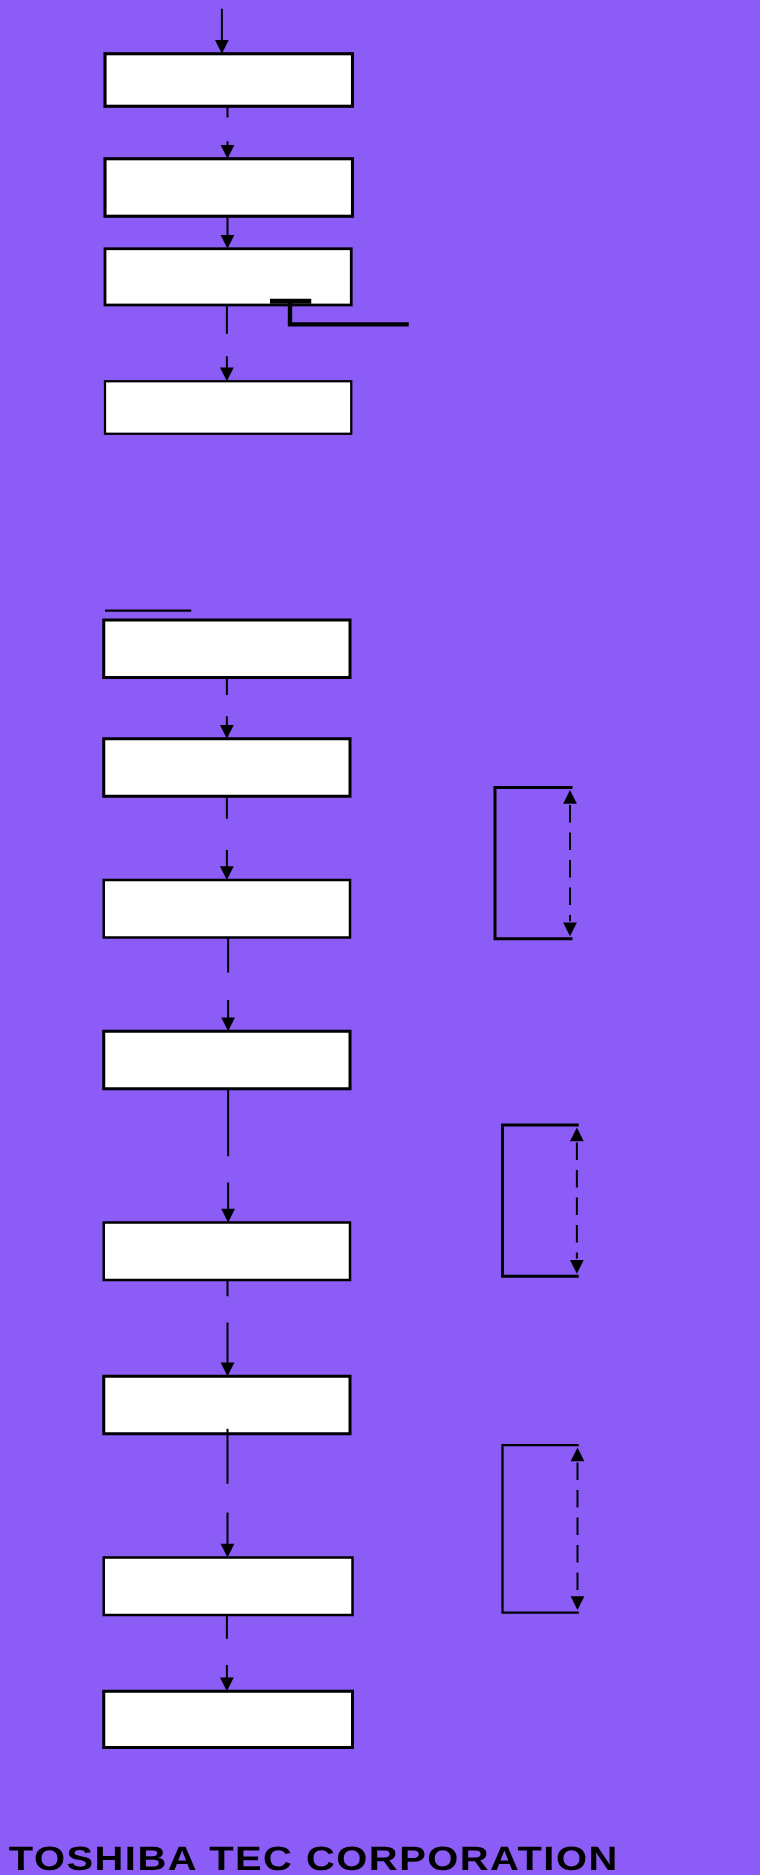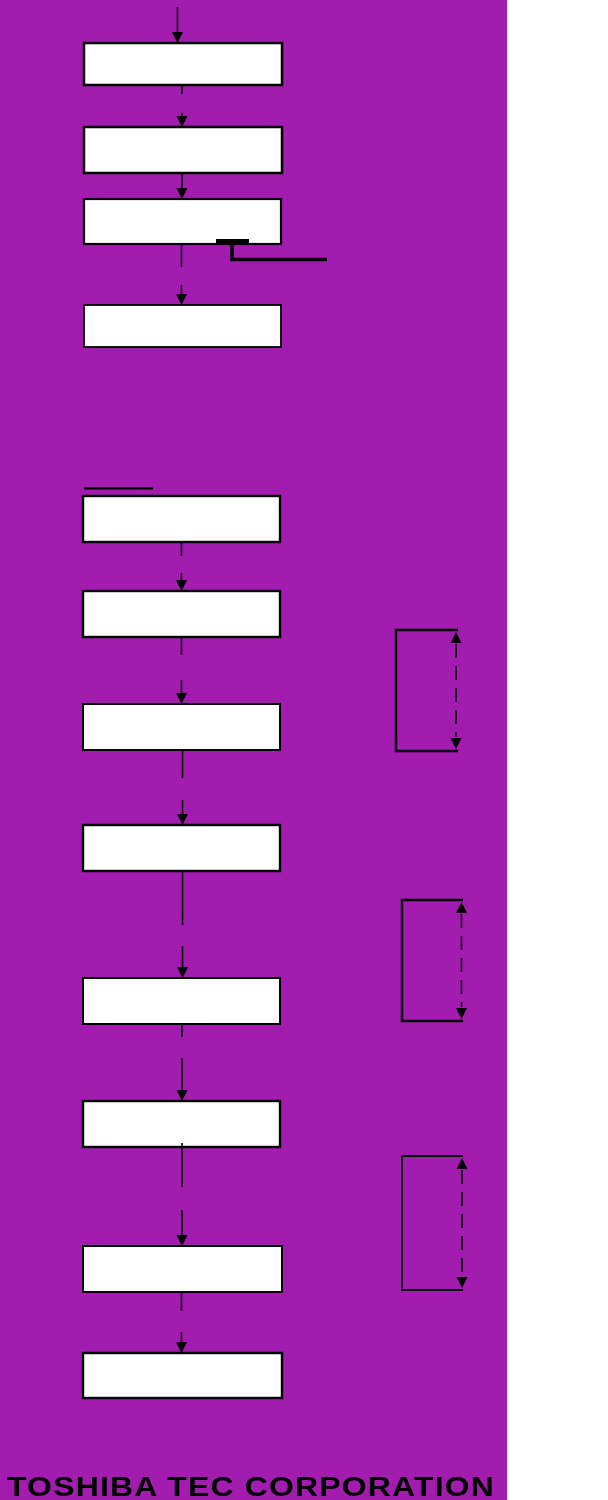--- a/index.html
+++ b/index.html
@@ -8,23 +8,23 @@
   }
   body {
     width: 608px;
     height: 1500px;
     background: #ffffff;
     font-family: "Liberation Sans", sans-serif;
     overflow: hidden;
   }
   .page {
     position: relative;
-    width: 507px;
+    width: 608px;
     height: 1500px;
-    background: #a21caf;
+    background: #8b5cf6;
   }
   svg.canvas {
     position: absolute;
     left: 0;
     top: 0;
     display: block;
   }
   .logo-text {
     font-family: "Liberation Sans", "DejaVu Sans", sans-serif;
     font-weight: bold;

